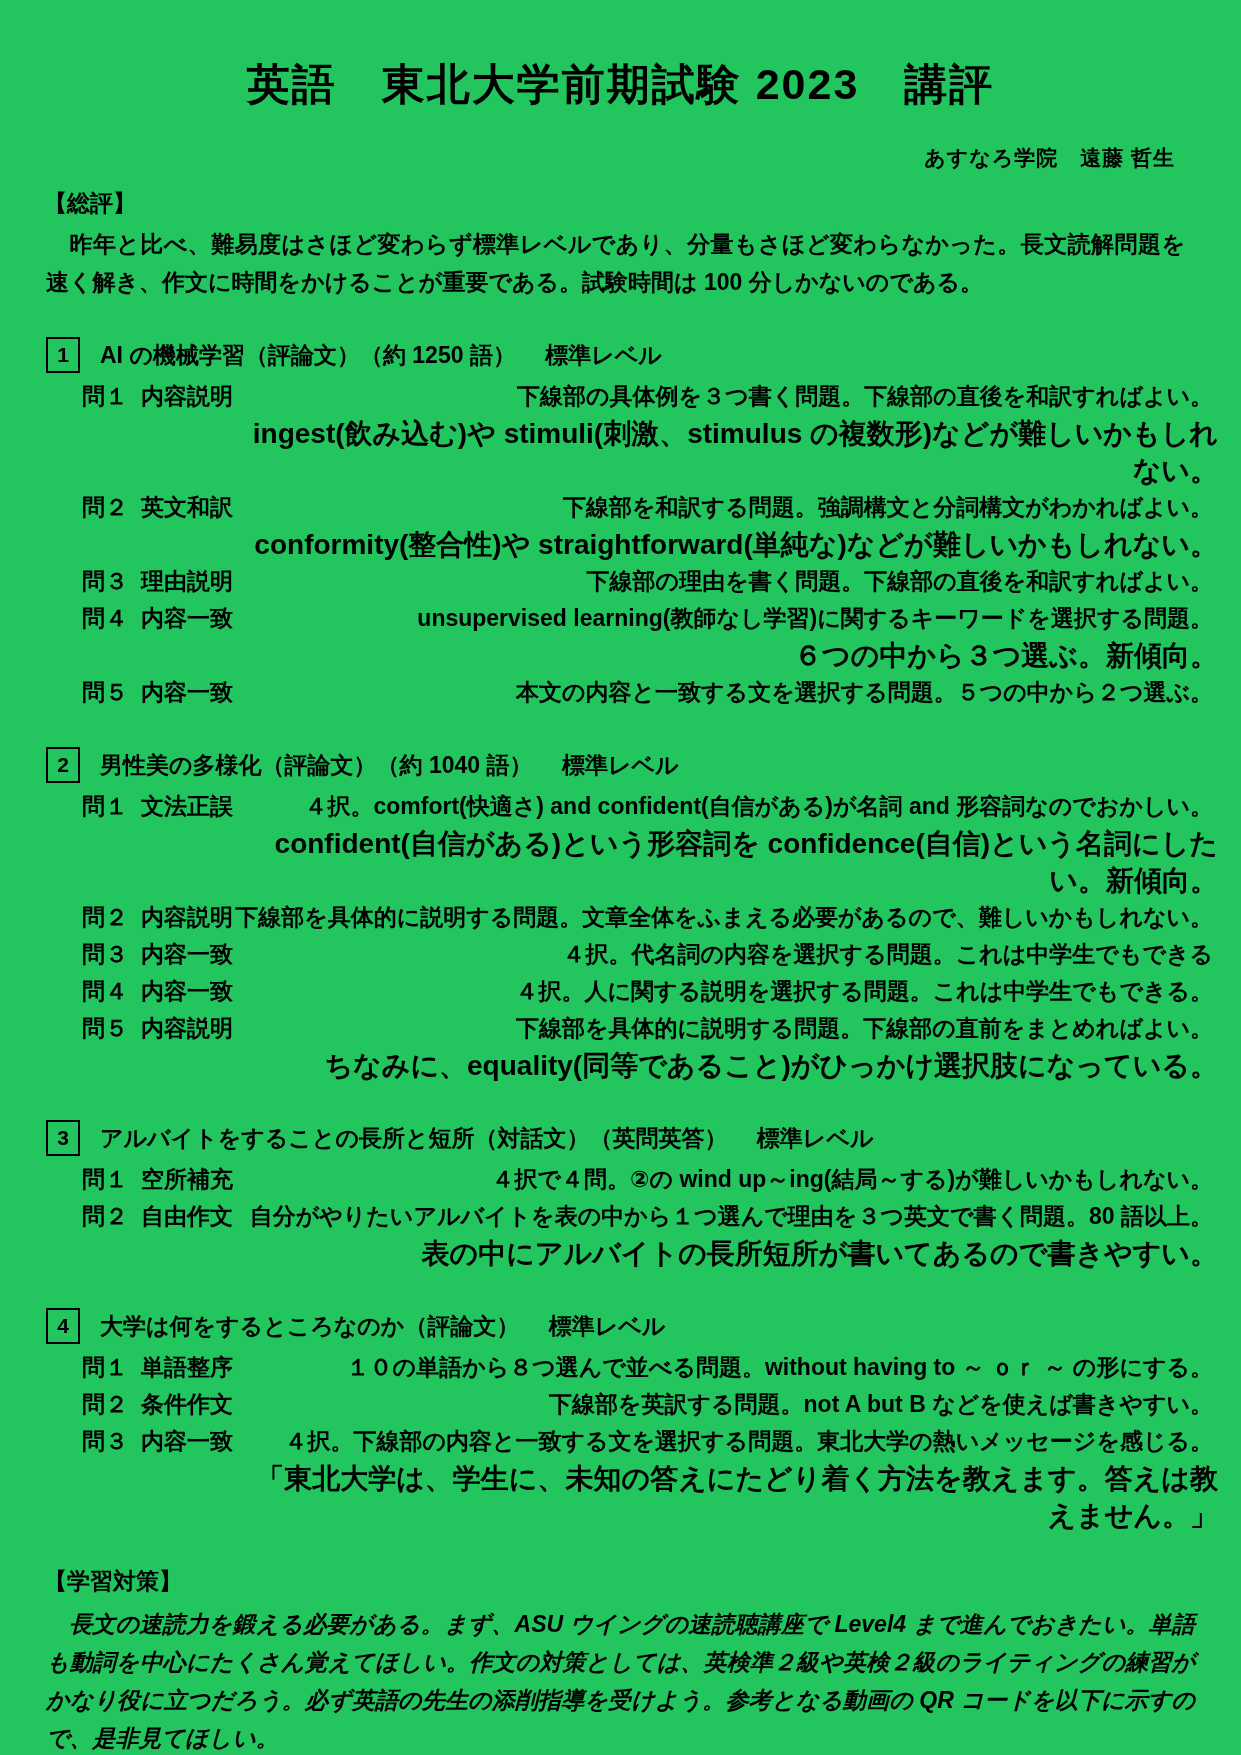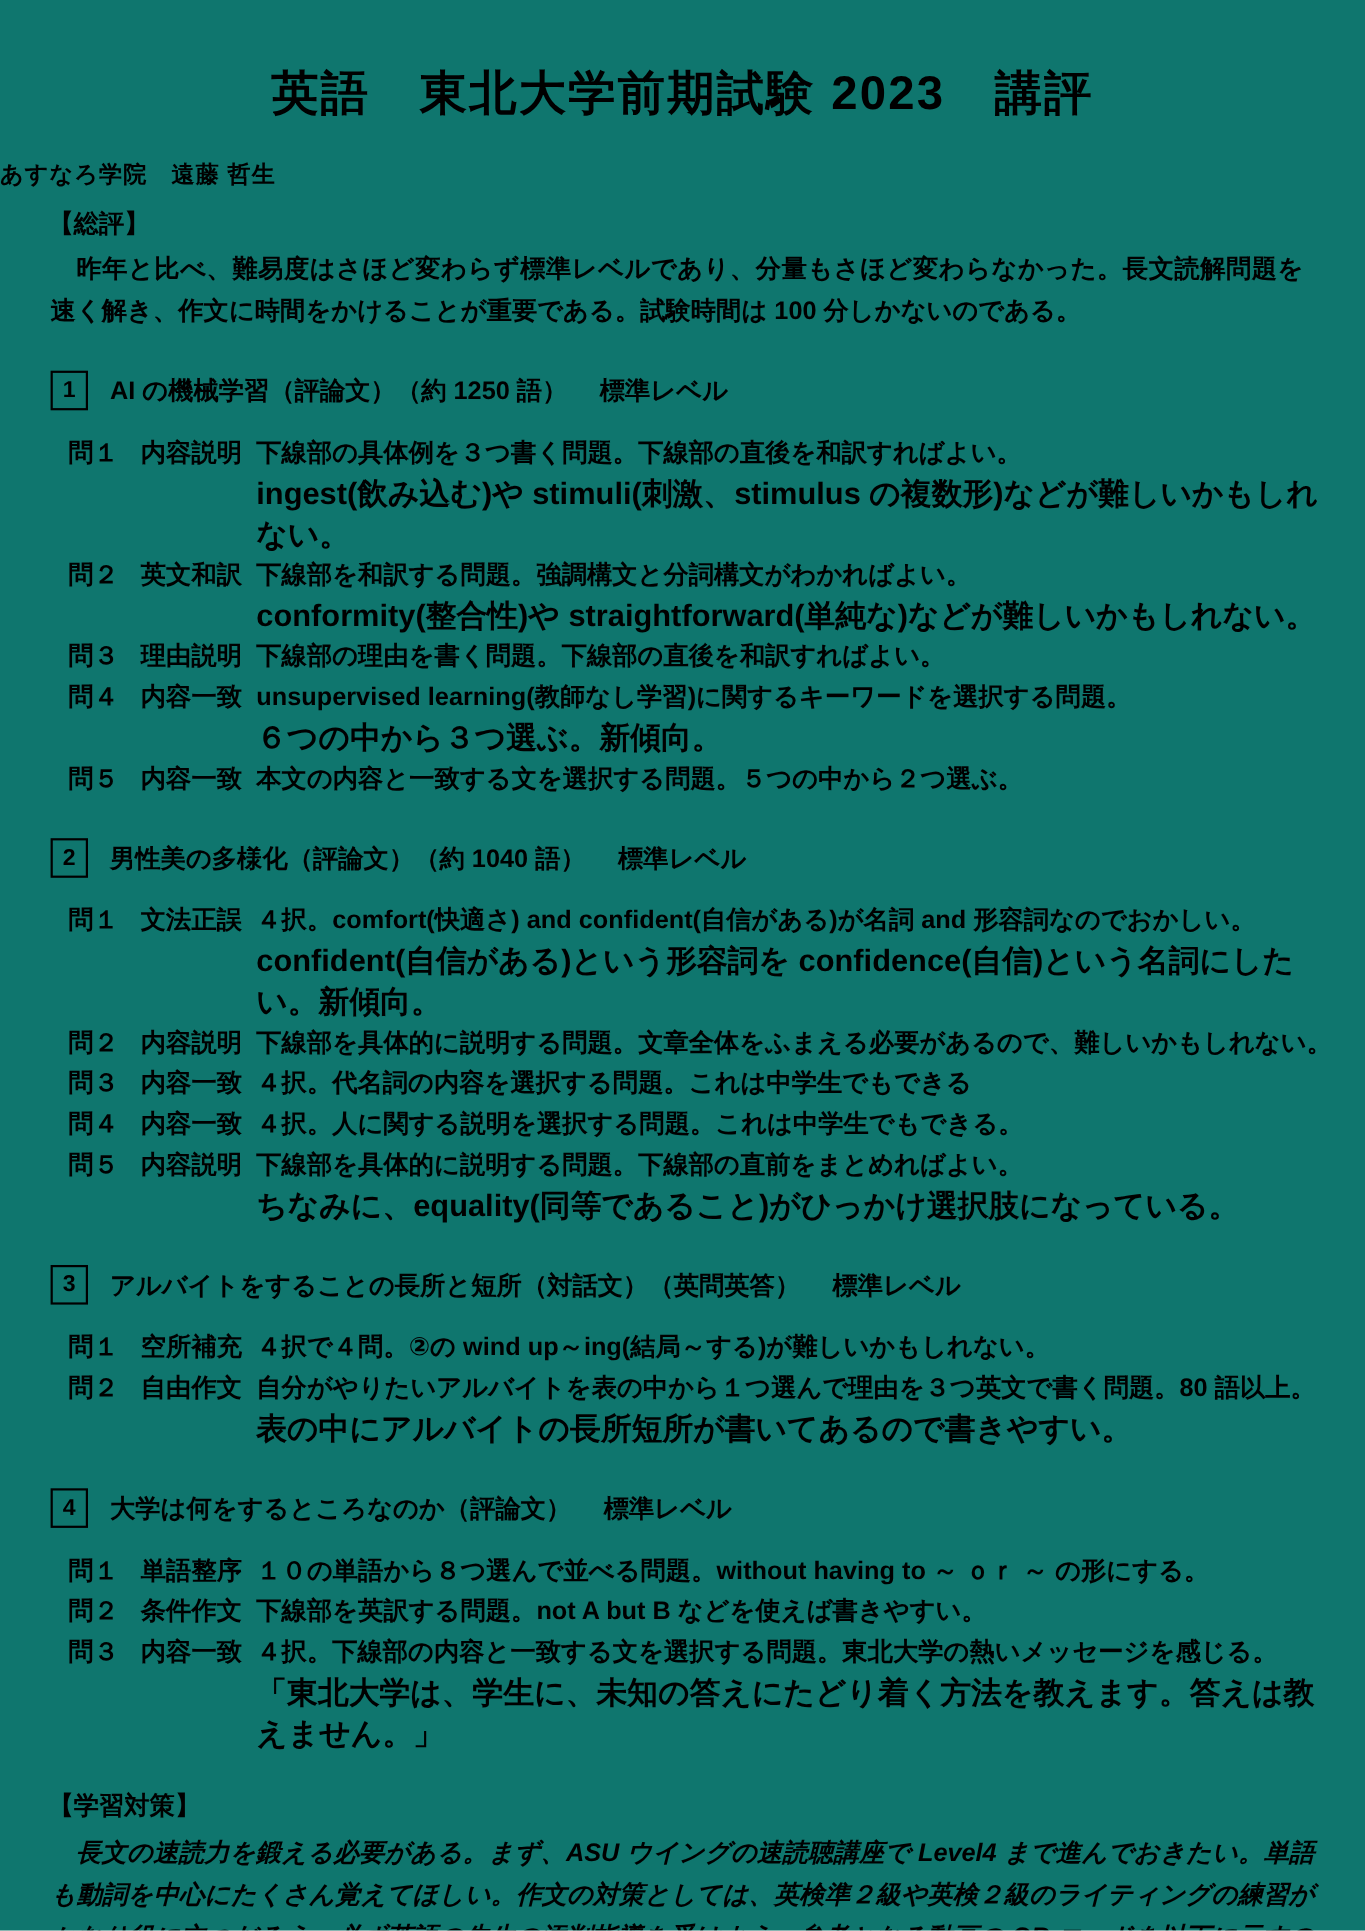--- a/index.html
+++ b/index.html
@@ -1,46 +1,46 @@
 <!DOCTYPE html>
 <html><head>
 <meta charset="utf-8">
 <style>
   html,body{margin:0;padding:0;background:#e8e8e8;}
   .page{
     position:relative; width:1241px; height:1755px; margin:0 auto;
-    background:#0f766e; color:#000;
+    background:#22c55e; color:#000;
     font-family:"Liberation Sans","DejaVu Sans",sans-serif;
     overflow:hidden;
   }
   .doc-title{
     margin:56px 0 0 0; text-align:center;
     font-size:43px; font-weight:700; letter-spacing:2px;
   }
   .author{
-    margin:30px 66px 0 0; text-align:left;
+    margin:30px 66px 0 0; text-align:right;
     font-size:21px; font-weight:700; letter-spacing:1px;
   }
   .lead-head{ margin:16px 0 0 44px; font-size:23px; font-weight:700; }
   .lead-body{
     margin:6px 56px 0 46px; font-size:23px; font-weight:600;
     line-height:38px; text-align:justify;
   }
   .exam-section{ margin-top:36px; }
   .sec-head{
     margin-left:46px; display:flex; align-items:center;
     font-size:23px; font-weight:700;
   }
   .sec-num{
     display:inline-flex; justify-content:center; align-items:center;
     min-width:24px; height:32px; padding:0 3px;
     border:2px solid #000; margin-right:20px;
     font-size:21px; font-weight:600;
   }
-  .sec-items{ margin-top:20px; }
+  .sec-items{ margin-top:5px;text-align:right; }
   .qrow{
     display:flex; padding-left:62px;
     font-size:23px; font-weight:600; line-height:37px;
   }
   .qnum{ width:66px; flex:none; }
   .qtype{ width:105px; flex:none;font-family:Liberation Serif, serif; }
   .qdesc{ flex:1; padding-right:28px; }
   .qcont{
     margin-left:233px; padding-right:23px;
     font-size:28px; font-weight:600; line-height:37px;

